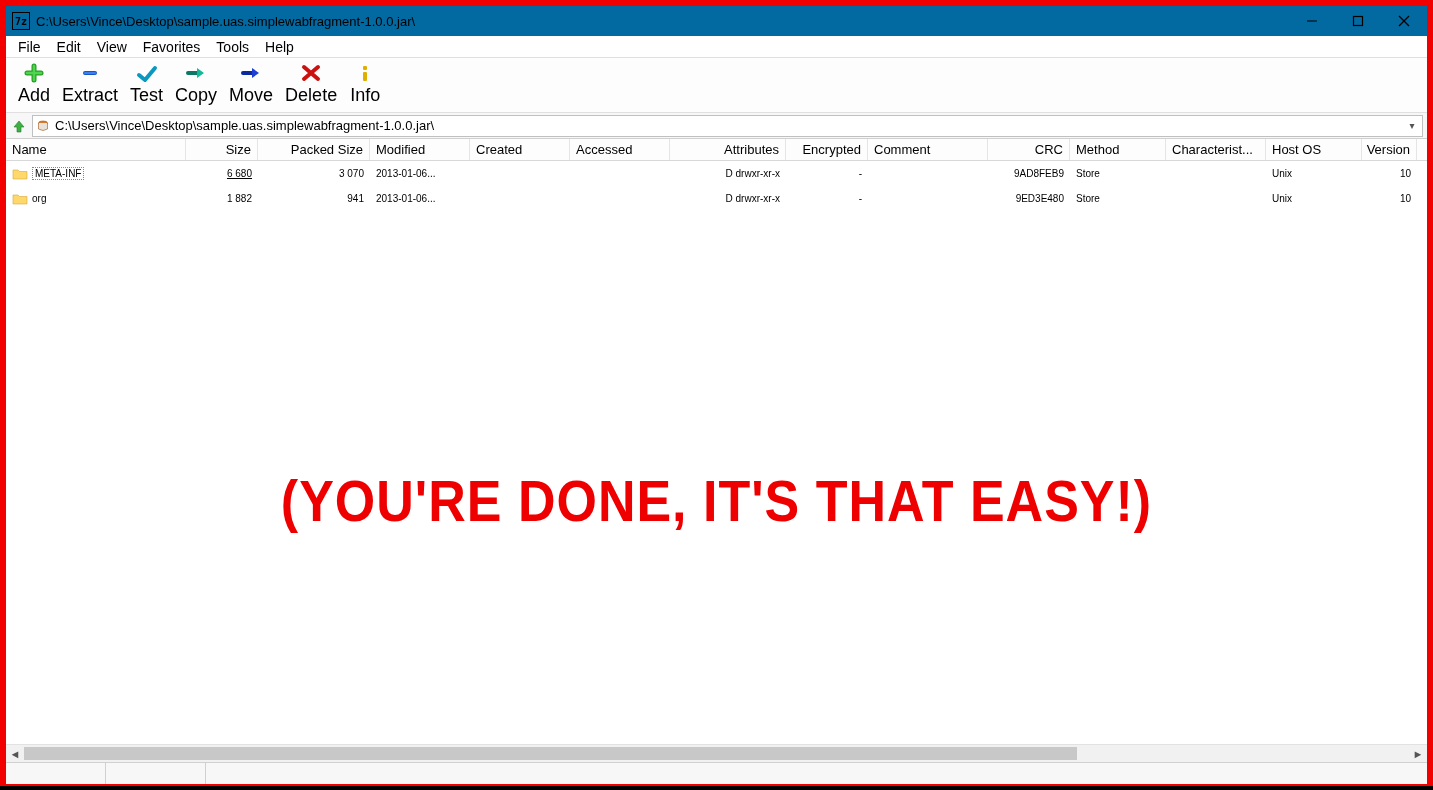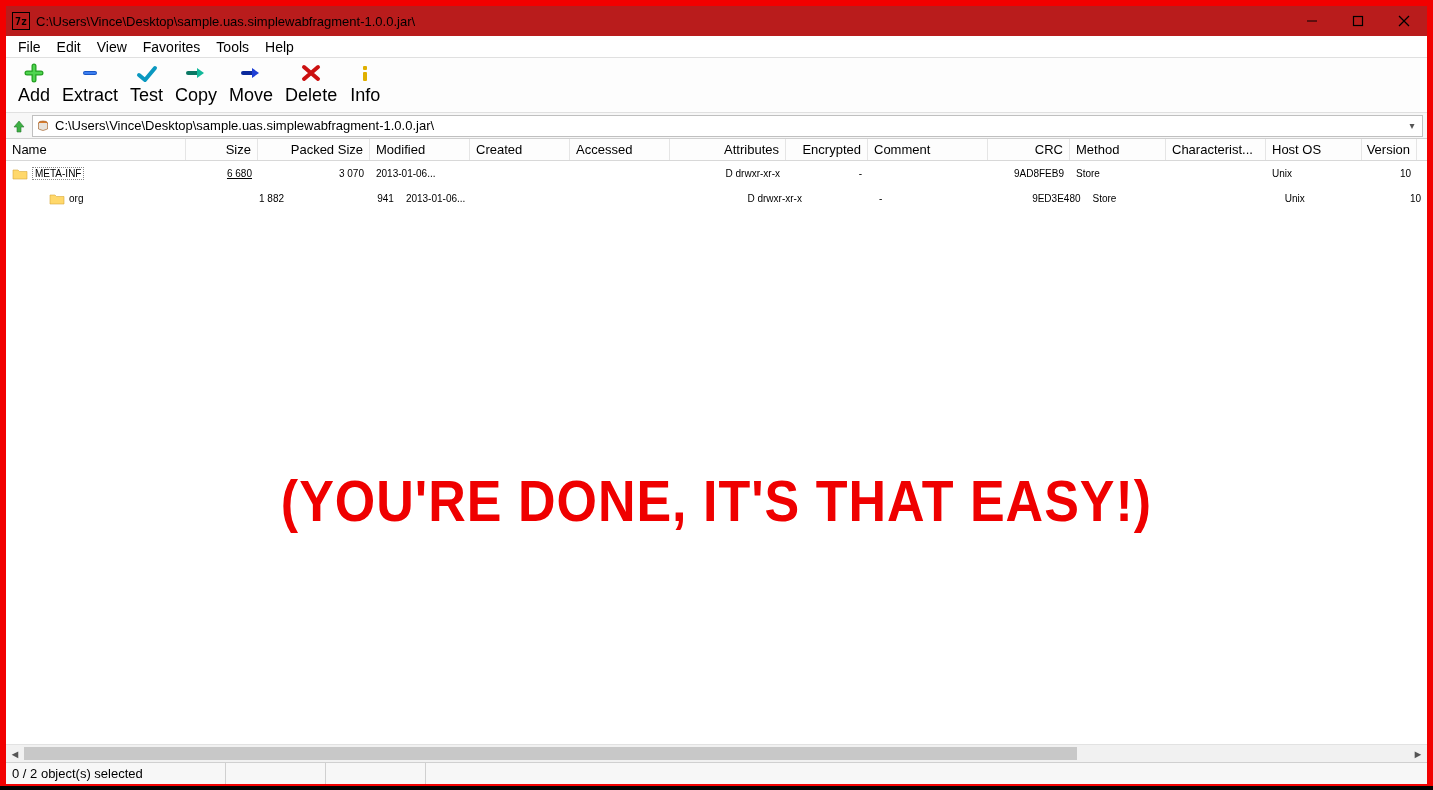--- a/index.html
+++ b/index.html
@@ -19,21 +19,21 @@
     background: #fff;
     display: flex;
     flex-direction: column;
   }
   
   .titlebar {
     height: 30px;
     display: flex;
     align-items: center;
     padding-left: 6px;
-    background: #b91c1c;
+    background: #0369a1;
     border-bottom: 0;
   }
   .titlebar .app-icon {
     width: 18px; height: 18px;
     border: 1px solid #000;
     font-family: monospace;
     font-size: 10px;
     display: flex; align-items: center; justify-content: center;
     margin-right: 6px;
     font-weight: bold;
@@ -371,21 +371,21 @@
         <div class="cell right" style="width: 116px;">D drwxr-xr-x</div>
         <div class="cell right" style="width: 82px;">-</div>
         <div class="cell" style="width: 120px;"></div>
         <div class="cell right" style="width: 82px;">9AD8FEB9</div>
         <div class="cell" style="width: 96px;">Store</div>
         <div class="cell" style="width: 100px;"></div>
         <div class="cell" style="width: 96px;">Unix</div>
         <div class="cell right" style="width: 55px;">10</div>
       </div>
       <div class="row">
-        <div class="cell" style="width: 180px; margin-left: 37px;">
+        <div class="cell" style="width: 180px;">
           <span class="folder-icon"><svg width="16" height="14">
               <path d="M1 3 L6 3 L7.5 4.5 L15 4.5 L15 12 L1 12 Z" fill="#ffd86b" stroke="#d8a93a" stroke-width="0.6"></path>
             </svg></span>
           <span>org</span>
         </div>
         <div class="cell right" style="width: 72px; text-align: center;">1 882</div>
         <div class="cell right" style="width: 112px;">941</div>
         <div class="cell" style="width: 100px;">2013-01-06...</div>
         <div class="cell" style="width: 100px;"></div>
         <div class="cell" style="width: 100px;"></div>
@@ -403,20 +403,19 @@
 
   <div class="hscroll">
     <div class="arrow">◄</div>
     <div class="track">
       <div class="thumb"></div>
     </div>
     <div class="arrow">►</div>
   </div>
 
   <div class="statusbar">
-    <div class="status-cell" style="width:220px">0 / 2 object(s) selected</div>
     <div class="status-cell" style="width:100px"></div>
     <div class="status-cell" style="width:100px"></div>
     <div class="status-cell" style="flex:1;border-right:none"></div>
   </div>
 
 </div>
 <div class="black-bottom" style="position:absolute;left:0;right:0;bottom:0;"></div>
 
 </body></html>

